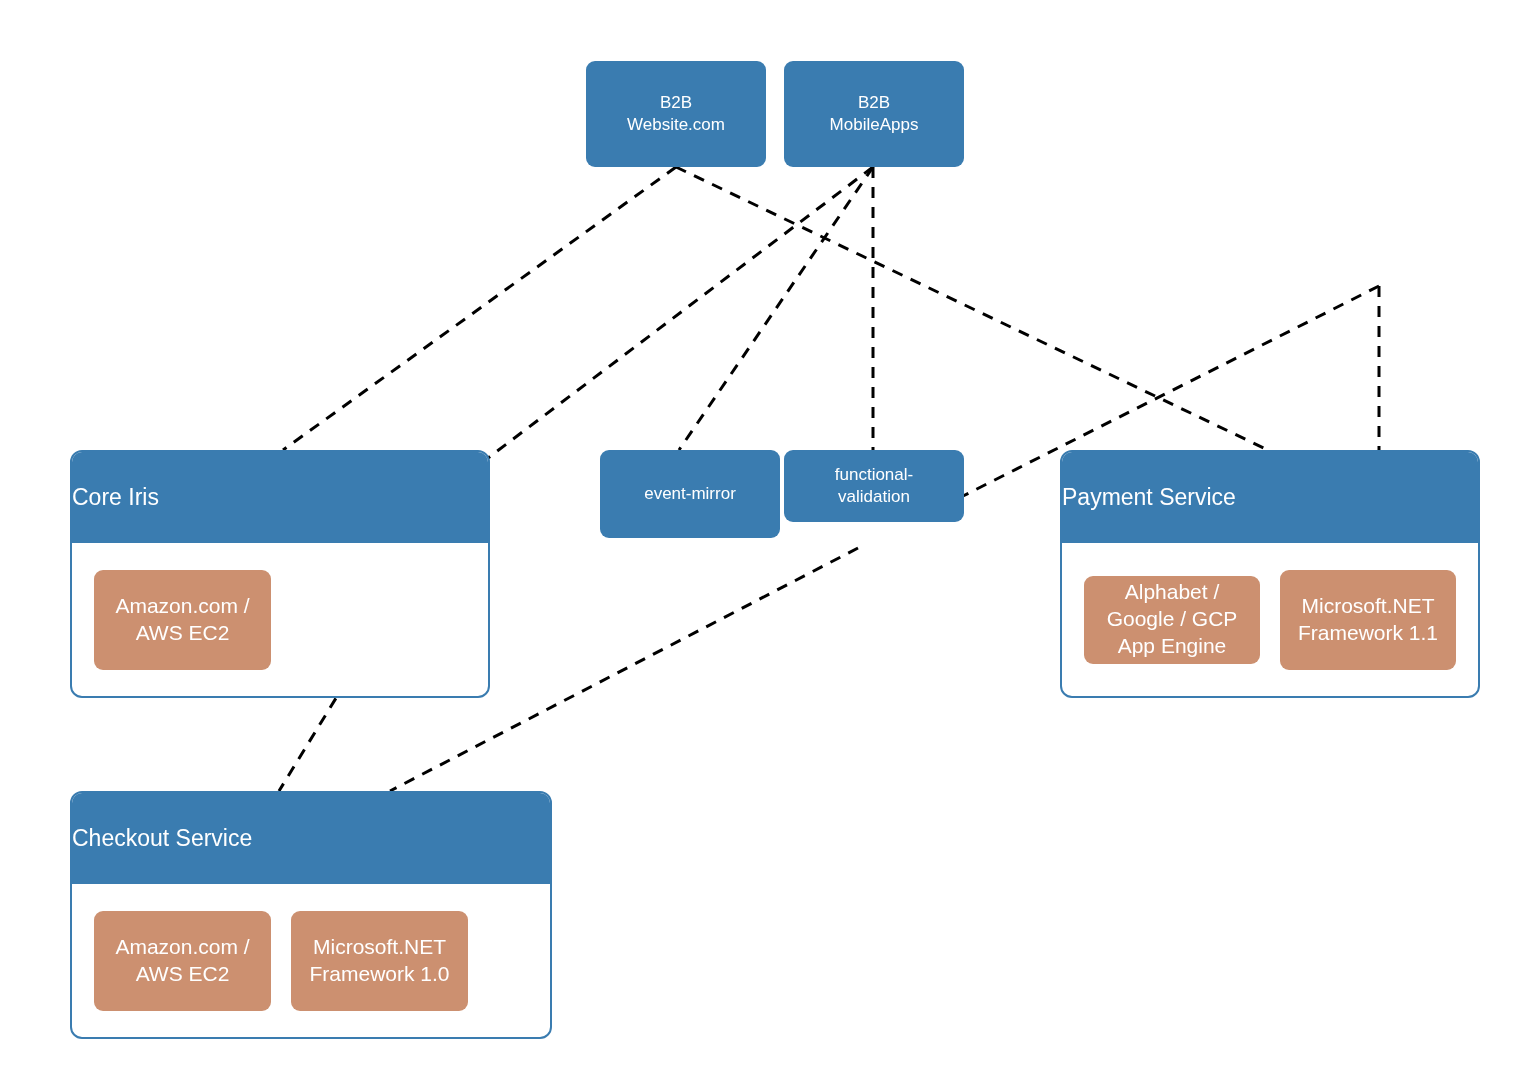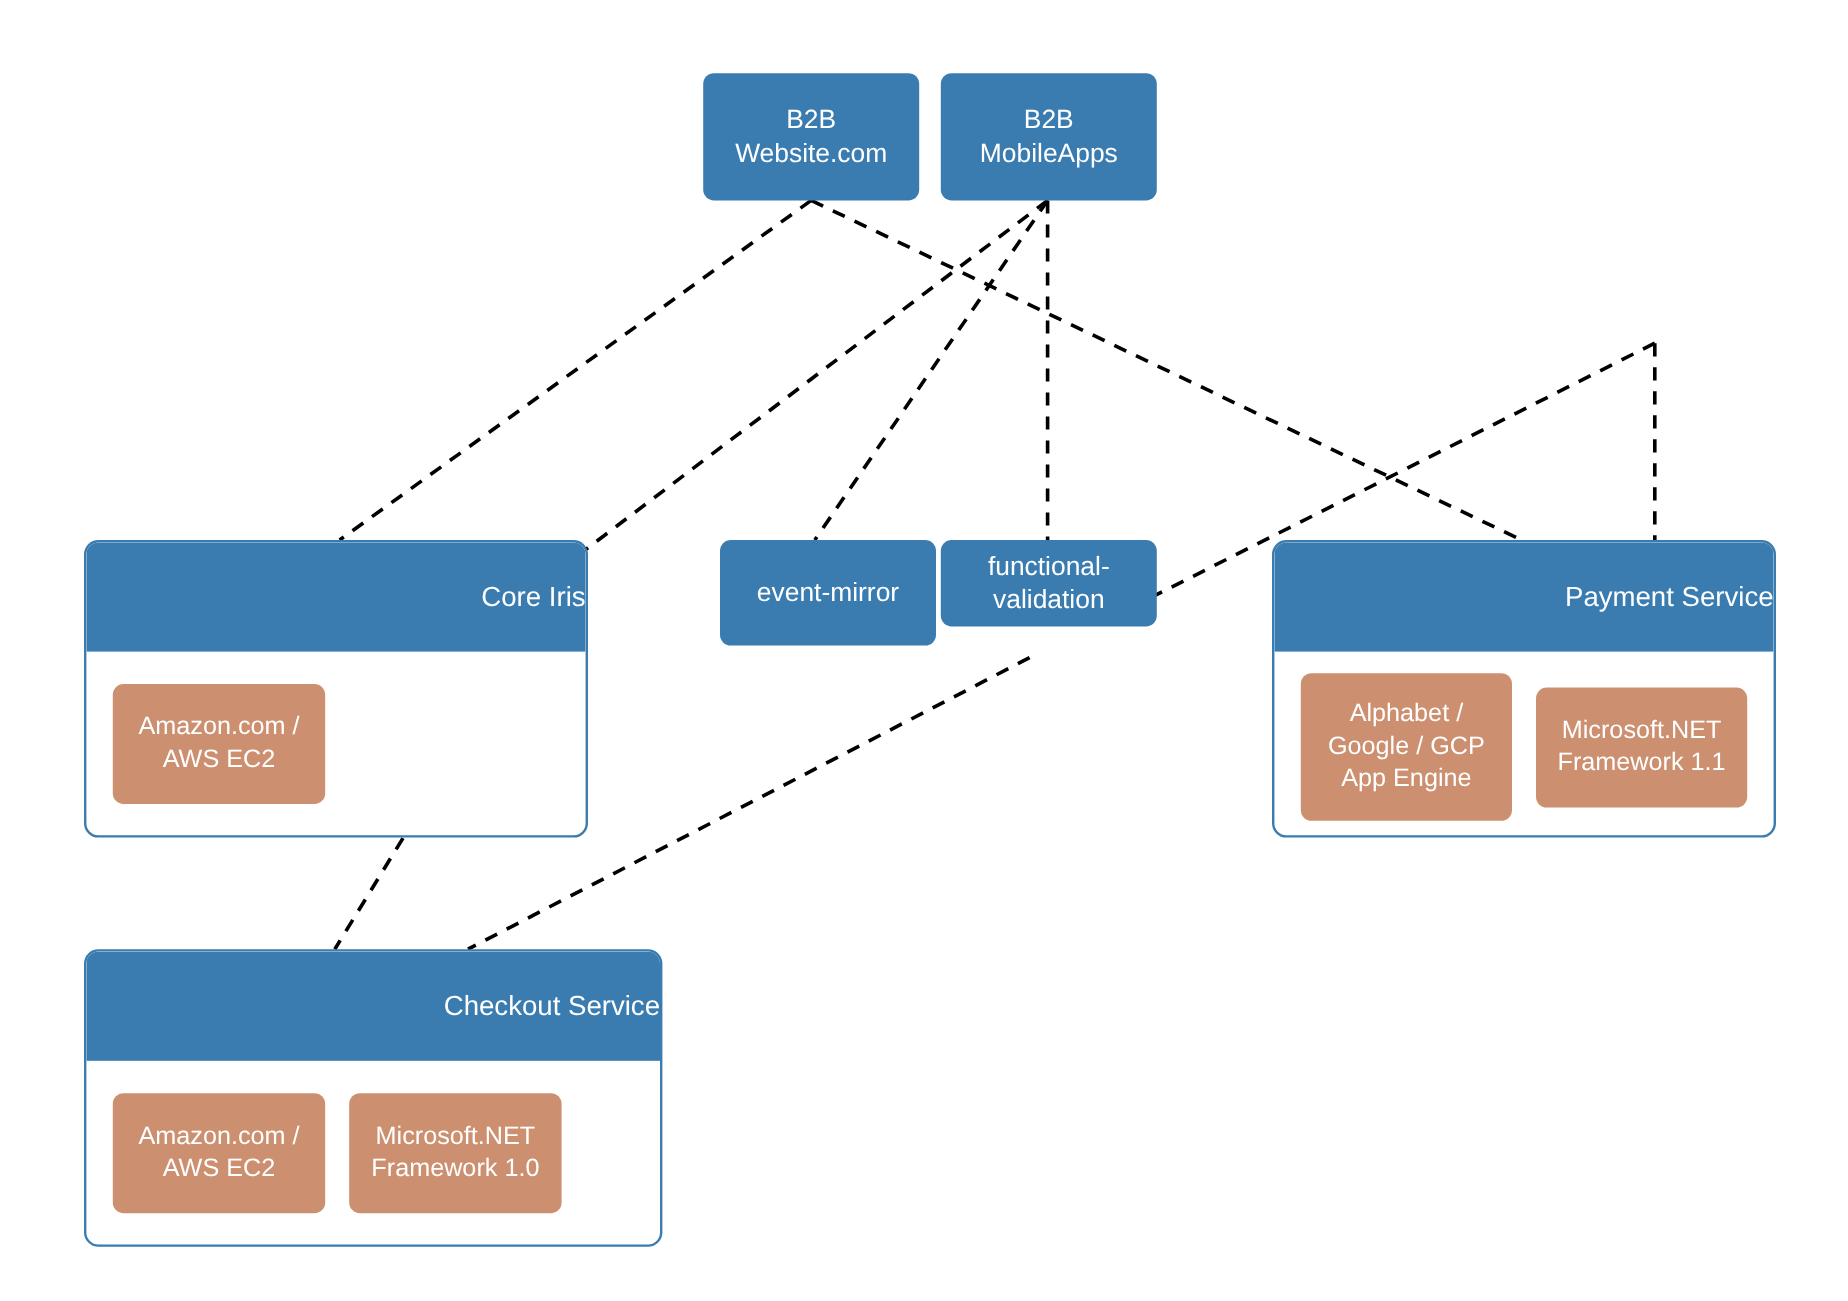--- a/index.html
+++ b/index.html
@@ -34,21 +34,21 @@
   .node {
     position: absolute;
     box-sizing: border-box;
     border-radius: 9px;
     background: #3a7cb0;
     color: #ffffff;
     display: flex;
     align-items: center;
     justify-content: center;
     text-align: center;
-    font-size: 22px;
+    font-size: 17px;
     line-height: 1.28;
     padding: 4px 10px;
     white-space: pre-line;
   }
   .node.accent {
     background: #4285f4;
     border-radius: 7px;
   }
 
   
@@ -62,21 +62,21 @@
     display: flex;
     flex-direction: column;
   }
   .group-header {
     background: #3a7cb0;
     color: #ffffff;
     height: 91px;
     flex: 0 0 91px;
     display: flex;
     align-items: center;
-    justify-content: flex-end;
+    justify-content: flex-start;
     text-align: center;
     font-size: 23px;
     line-height: 1.25;
   }
   .group-body {
     flex: 1 1 auto;
     display: flex;
     flex-direction: row;
     align-items: center;
     justify-content: flex-start;
@@ -94,21 +94,21 @@
     display: flex;
     align-items: center;
     justify-content: center;
     text-align: center;
     font-size: 21px;
     line-height: 1.28;
     white-space: pre-line;
     padding: 2px 6px;
   }
   .child.tall {
-    height: 123px;
+    height: 88px;
   }
 </style>
 </head>
 <body>
 
 <div id="canvas">
   <svg id="edges" viewBox="0 0 1540 1084" xmlns="http://www.w3.org/2000/svg">
       <line x1="676" y1="167" x2="283" y2="450" stroke="#000000" stroke-width="3" stroke-dasharray="11 9" stroke-linecap="butt"></line>
       <line x1="676" y1="167" x2="1268" y2="450" stroke="#000000" stroke-width="3" stroke-dasharray="11 9" stroke-linecap="butt"></line>
       <line x1="873" y1="167" x2="488" y2="458" stroke="#000000" stroke-width="3" stroke-dasharray="11 9" stroke-linecap="butt"></line>

